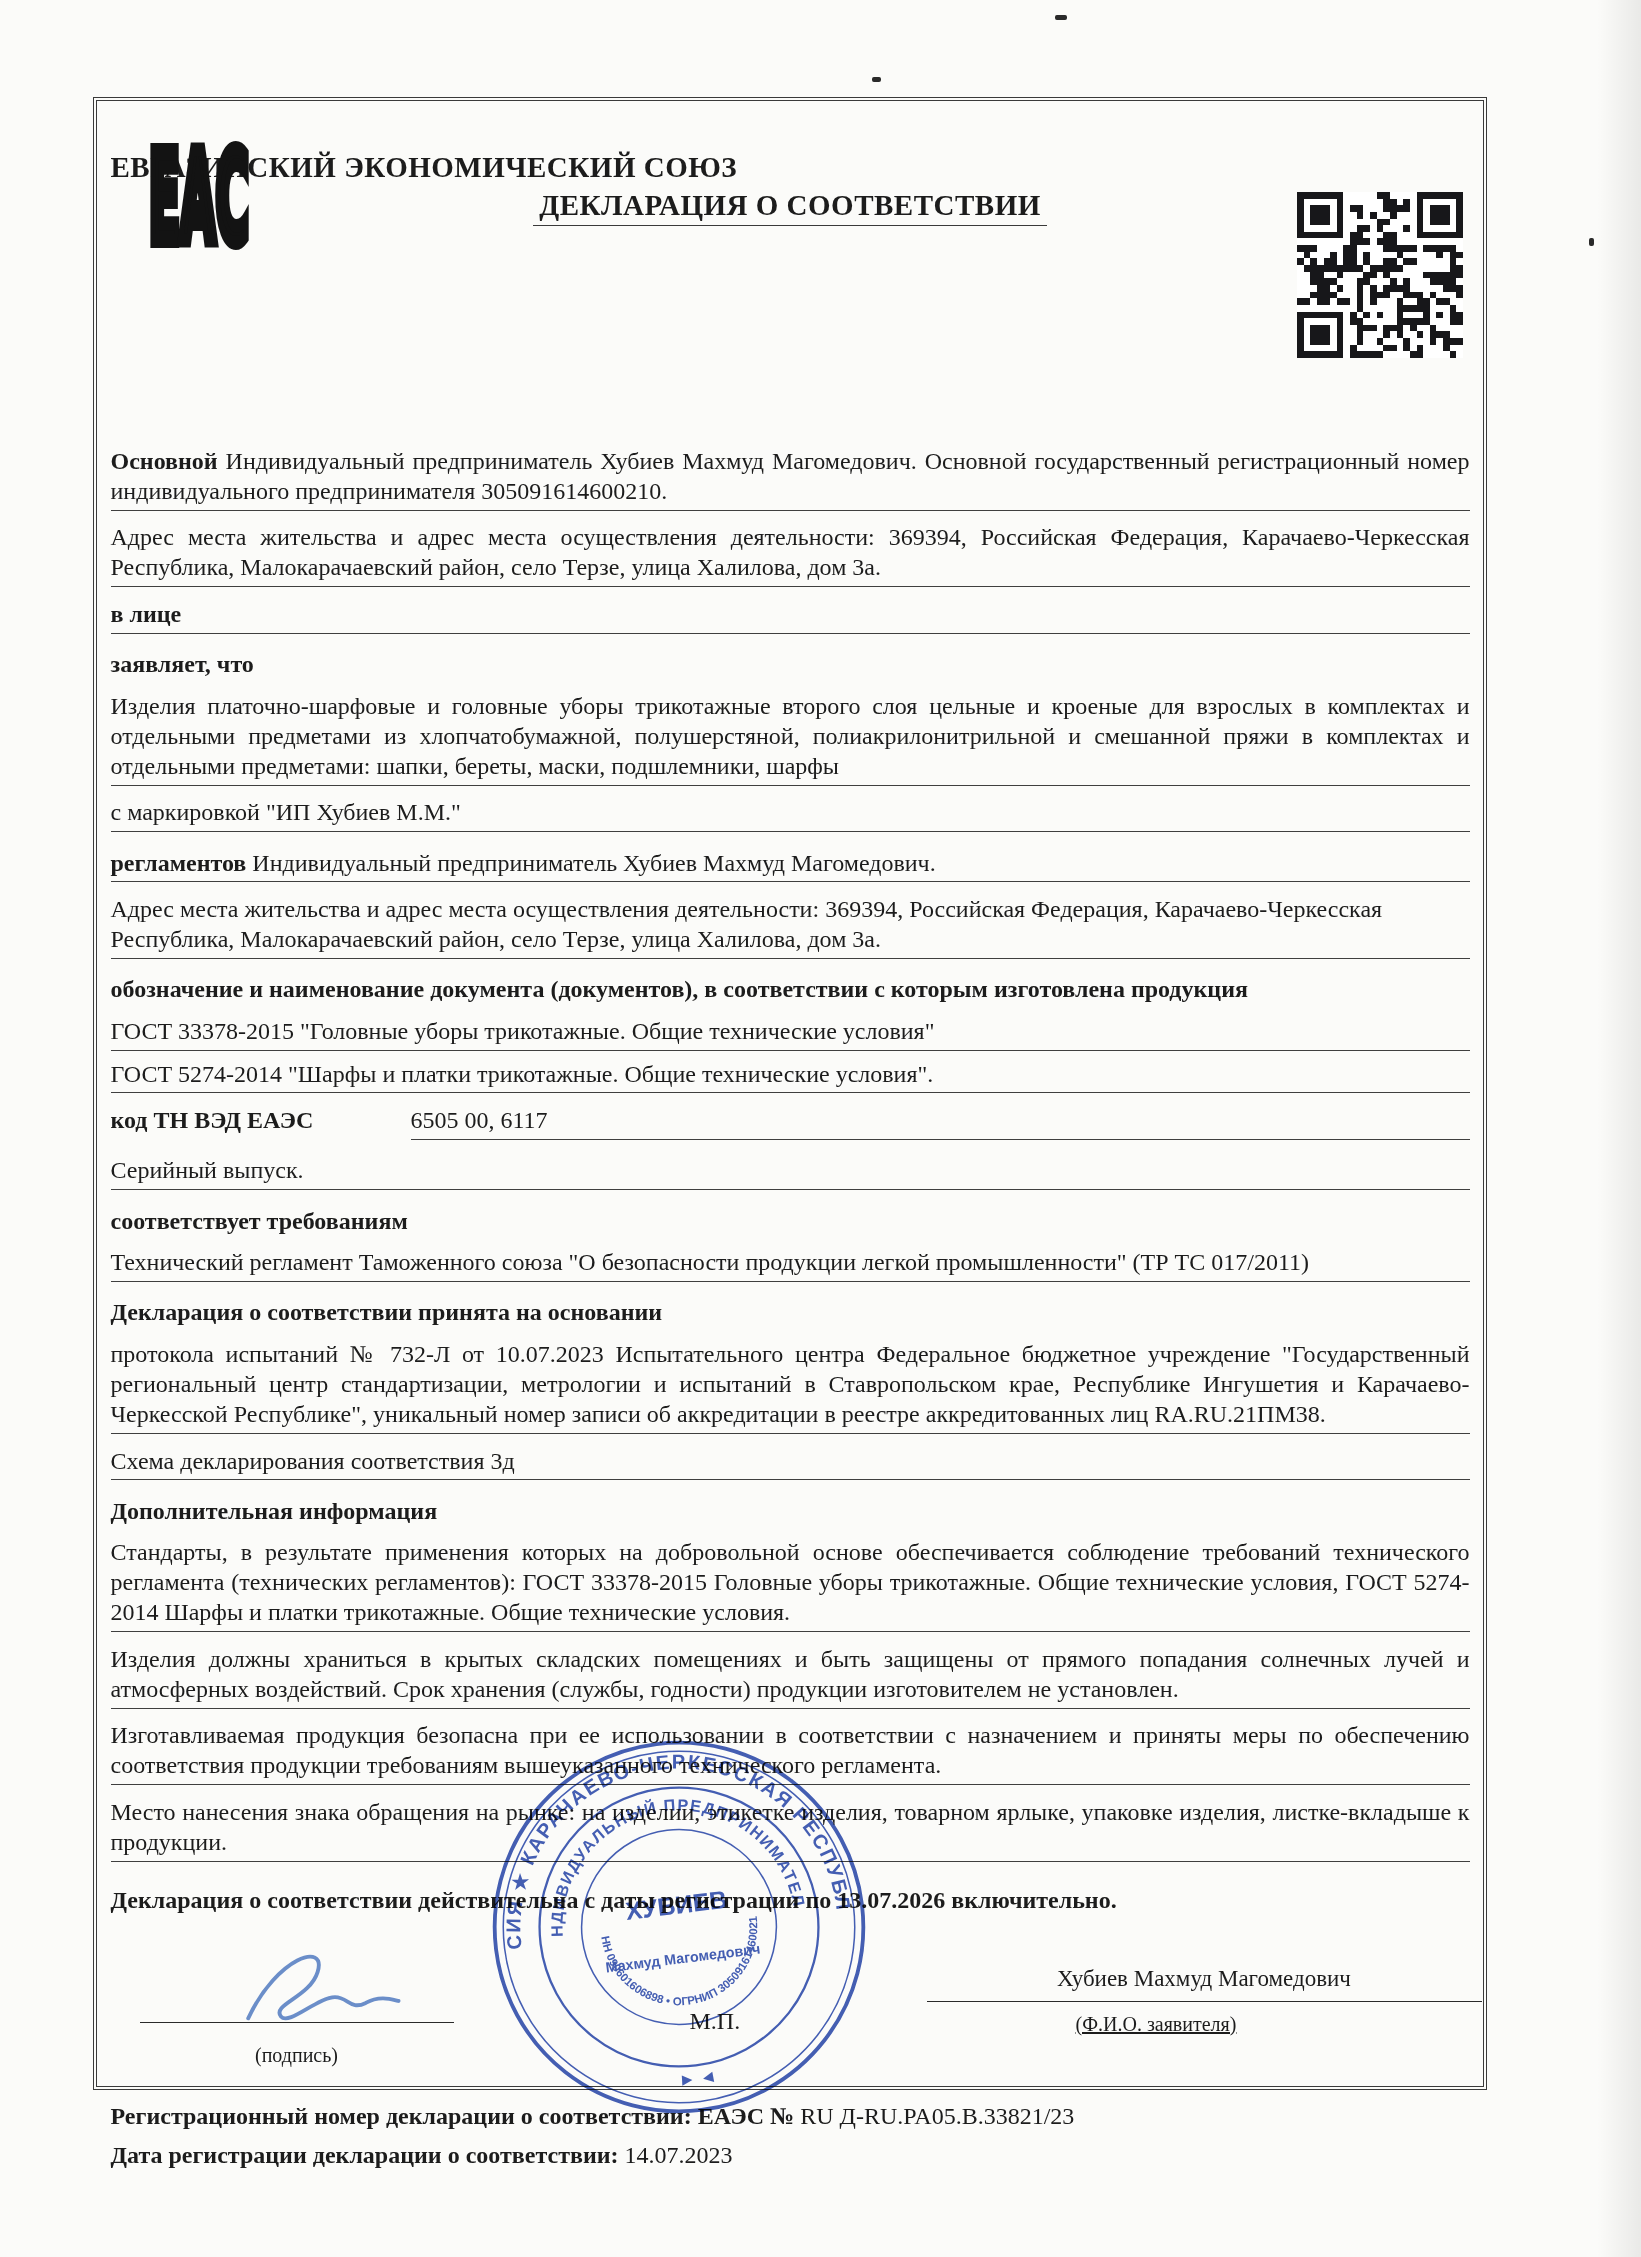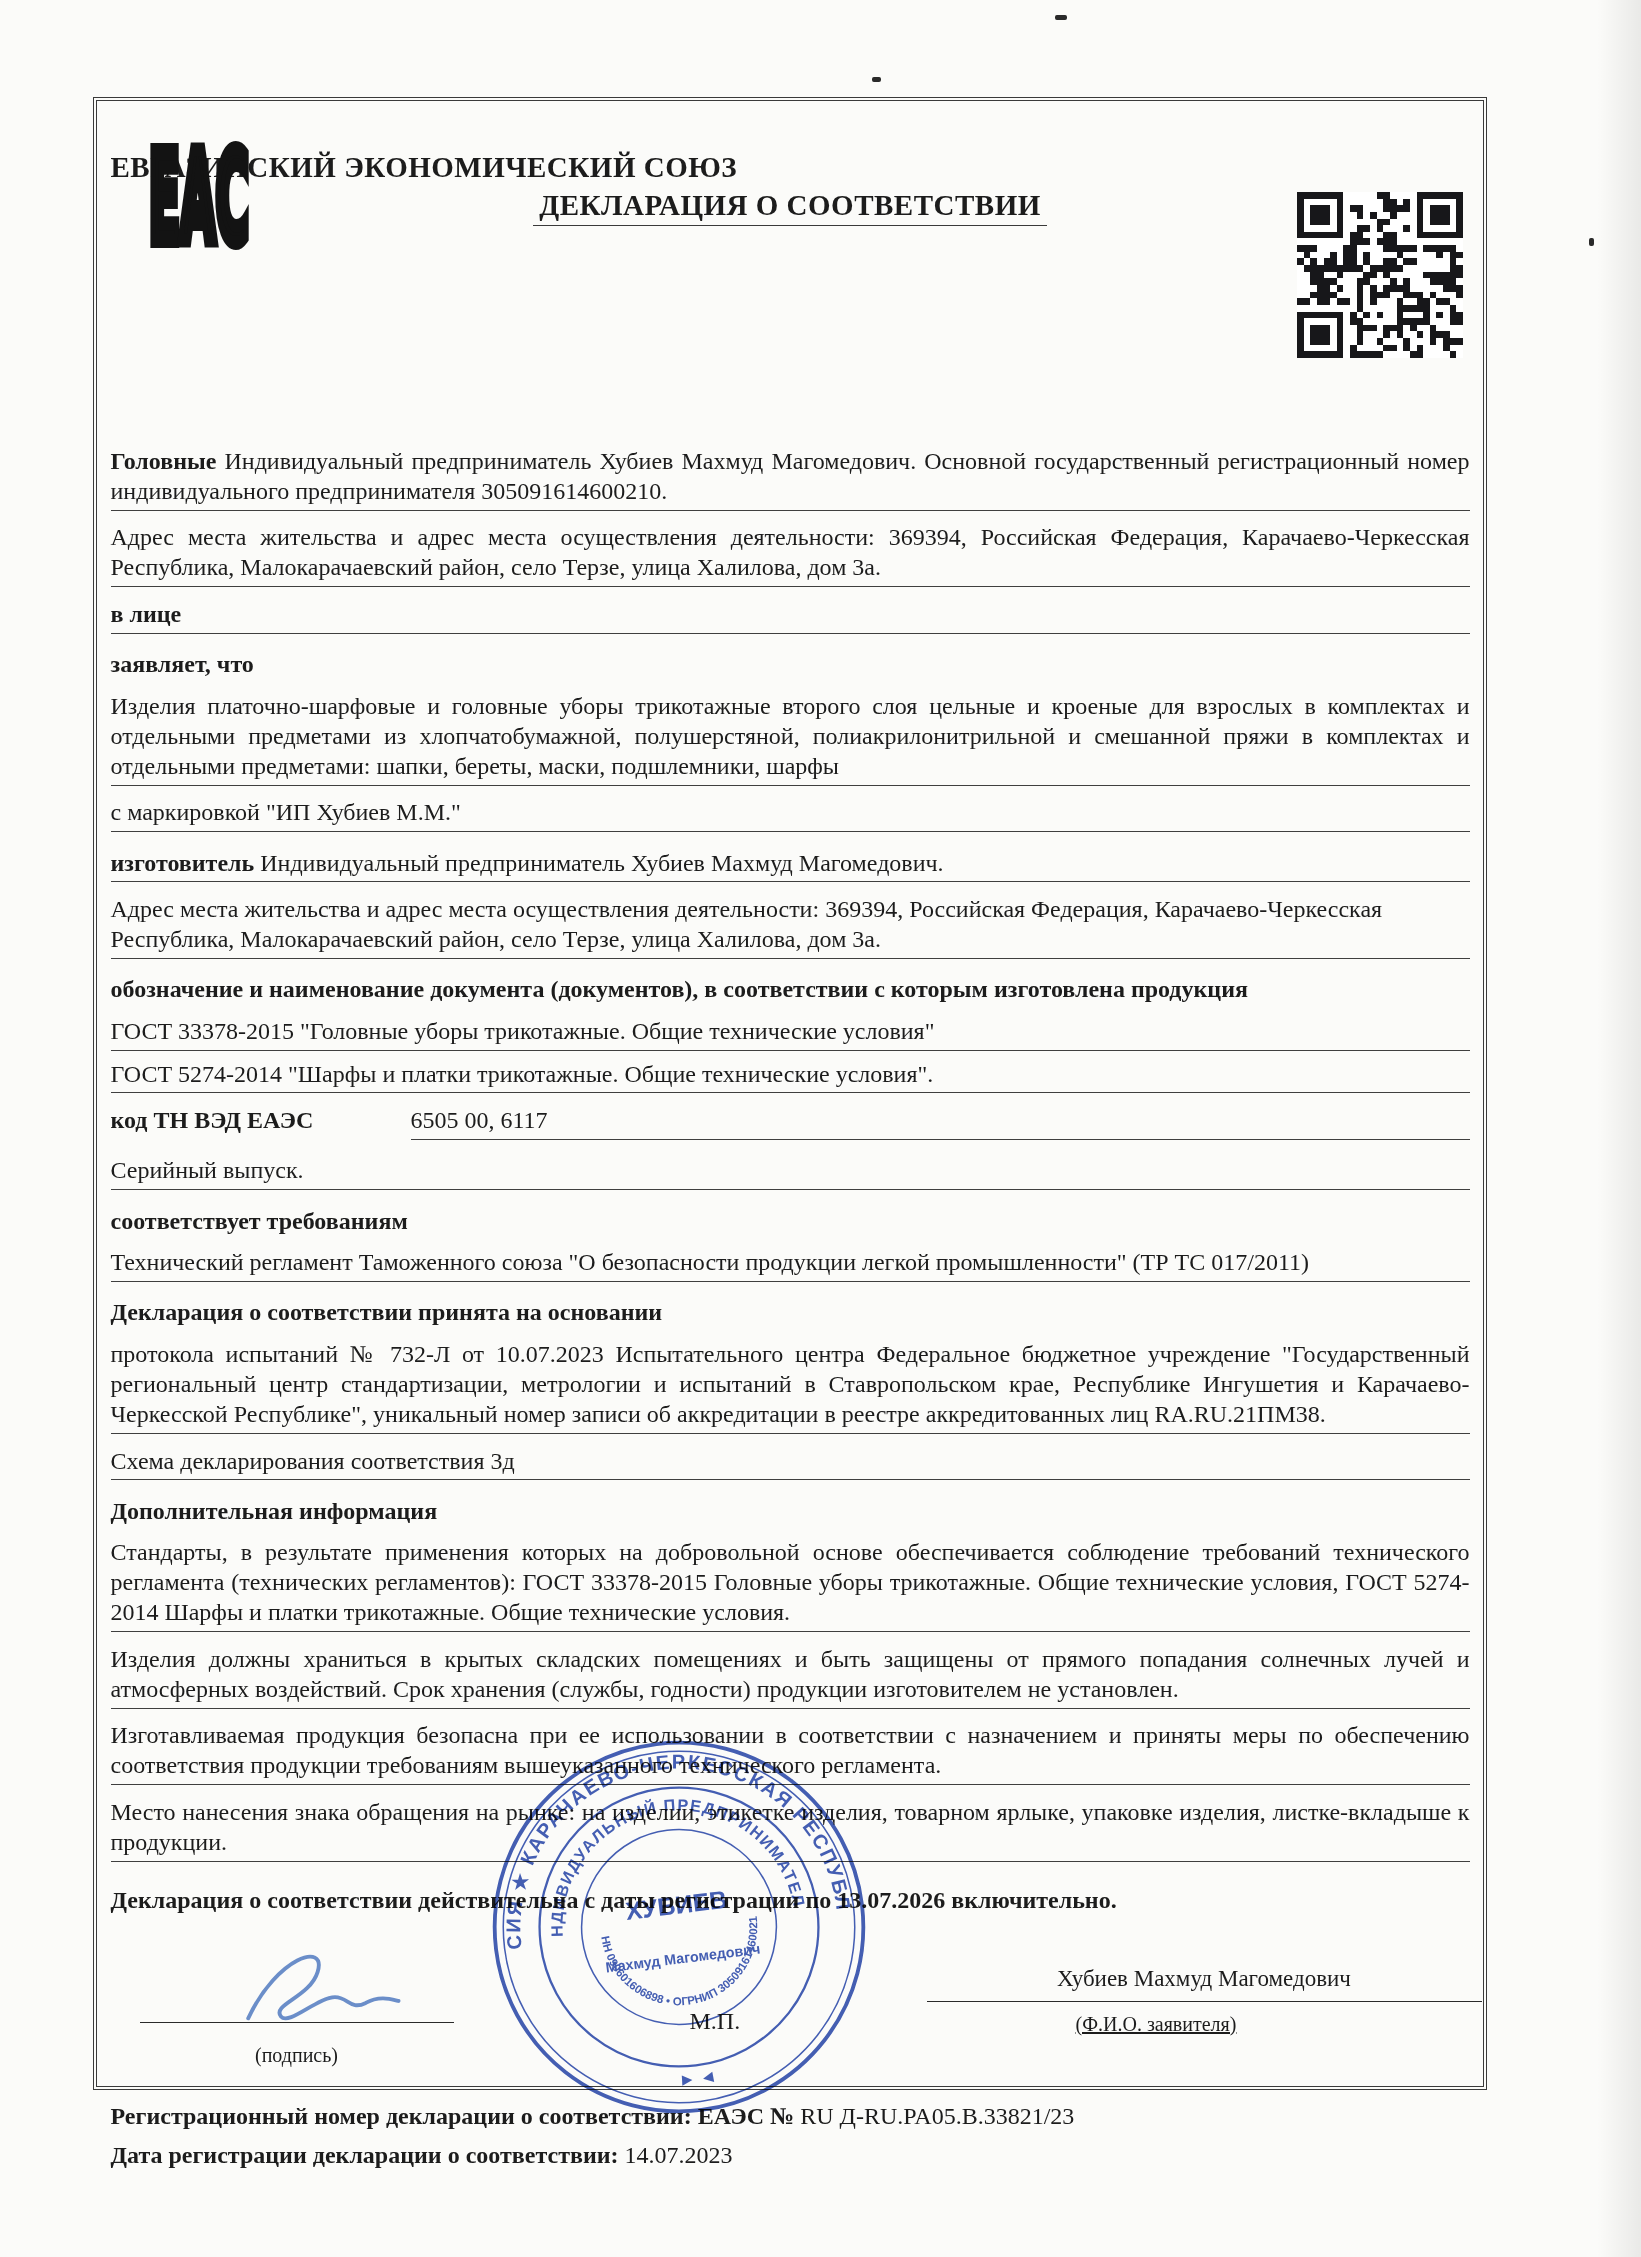--- a/index.html
+++ b/index.html
@@ -291,33 +291,33 @@
       </svg>
   </div>
 
   <div class="titles">
     <div class="title1">ЕВРАЗИЙСКИЙ ЭКОНОМИЧЕСКИЙ СОЮЗ</div>
     <div class="title2">ДЕКЛАРАЦИЯ О СООТВЕТСТВИИ</div>
   </div>
 
   <div class="bodytext">
 
-    <p class="row u"><b>Головные</b> <span>Индивидуальный предприниматель Хубиев Махмуд Магомедович. Основной государственный регистрационный номер индивидуального предпринимателя 305091614600210.</span></p>
+    <p class="row u"><b>Основной</b> <span>Индивидуальный предприниматель Хубиев Махмуд Магомедович. Основной государственный регистрационный номер индивидуального предпринимателя 305091614600210.</span></p>
 
     <p class="row u"><span>Адрес места жительства и адрес места осуществления деятельности: 369394, Российская Федерация, Карачаево-Черкесская Республика, Малокарачаевский район, село Терзе, улица Халилова, дом 3а.</span></p>
 
     <p class="row u nj tight"><b>в лице</b></p>
 
     <p class="hd">заявляет, что</p>
 
     <p class="row u"><span>Изделия платочно-шарфовые и головные уборы трикотажные второго слоя цельные и кроеные для взрослых в комплектах и отдельными предметами из хлопчатобумажной, полушерстяной, полиакрилонитрильной и смешанной пряжи в комплектах и отдельными предметами: шапки, береты, маски, подшлемники, шарфы</span></p>
 
     <p class="row u nj">с маркировкой "ИП Хубиев М.М."</p>
 
-    <p class="row u nj" style="margin-top:15.4px;"><b>изготовитель</b> <span>Индивидуальный предприниматель Хубиев Махмуд Магомедович.</span></p>
+    <p class="row u nj" style="margin-top:15.4px;"><b>регламентов</b> <span>Индивидуальный предприниматель Хубиев Махмуд Магомедович.</span></p>
 
     <p class="row u nj"><span>Адрес места жительства и адрес места осуществления деятельности: 369394, Российская Федерация, Карачаево-Черкесская Республика, Малокарачаевский район, село Терзе, улица Халилова, дом 3а.</span></p>
 
     <p class="hd">обозначение и наименование документа (документов), в соответствии с которым изготовлена продукция</p>
 
     <p class="row u nj tight">ГОСТ 33378-2015 "Головные уборы трикотажные. Общие технические условия"</p>
     <p class="row u nj">ГОСТ 5274-2014 "Шарфы и платки трикотажные. Общие технические условия".</p>
 
     <div class="flexrow">
       <b>код ТН ВЭД ЕАЭС</b>

